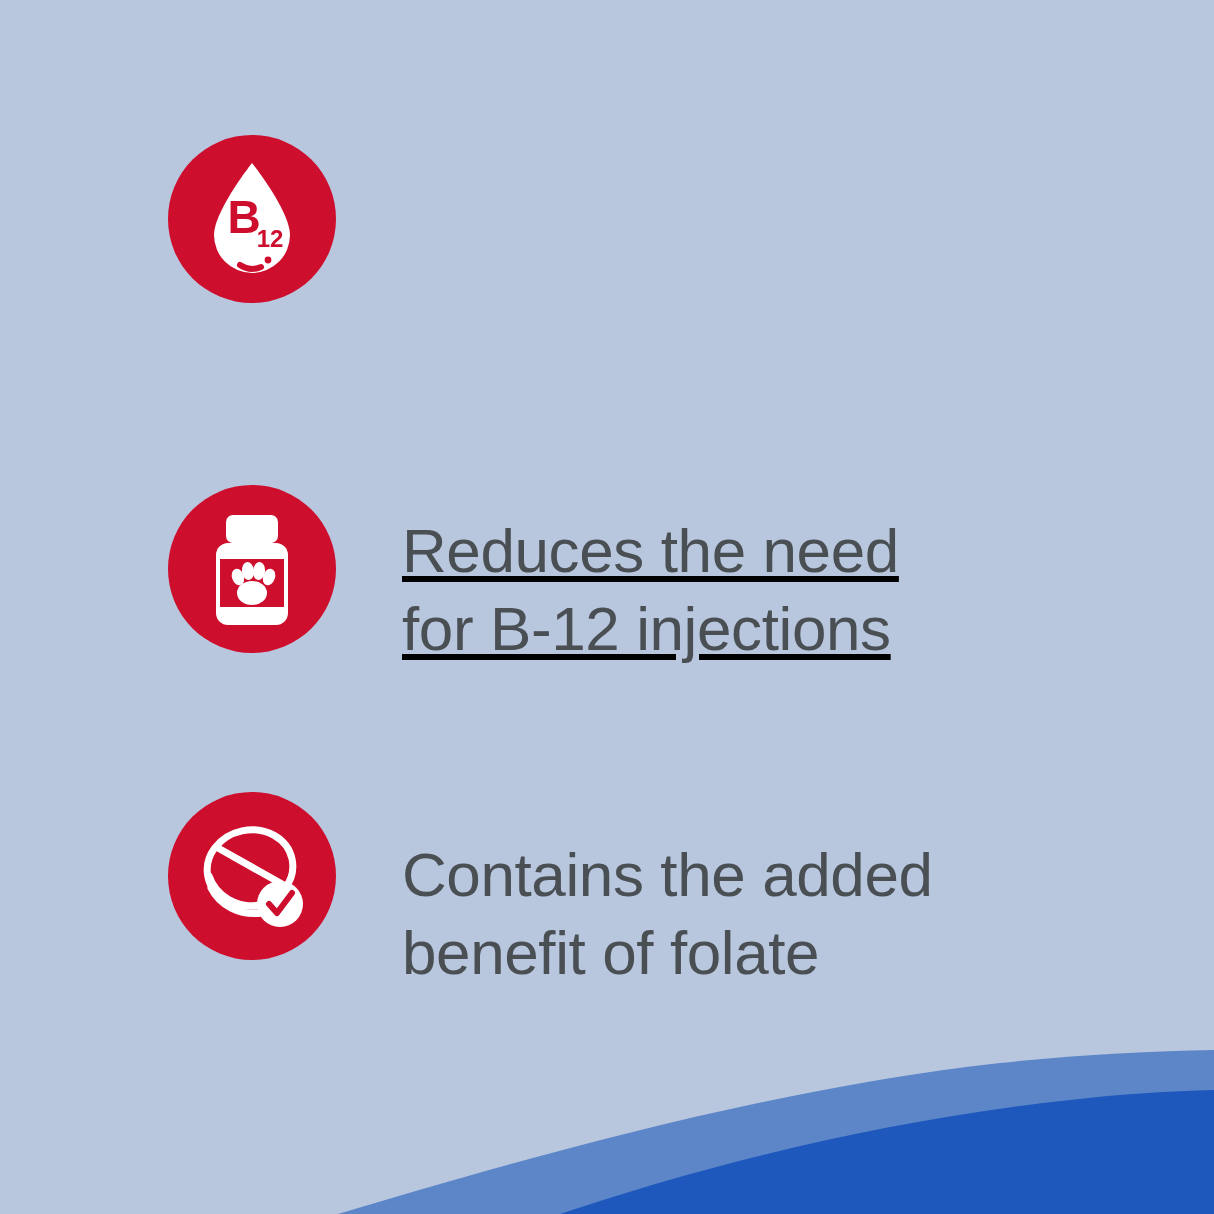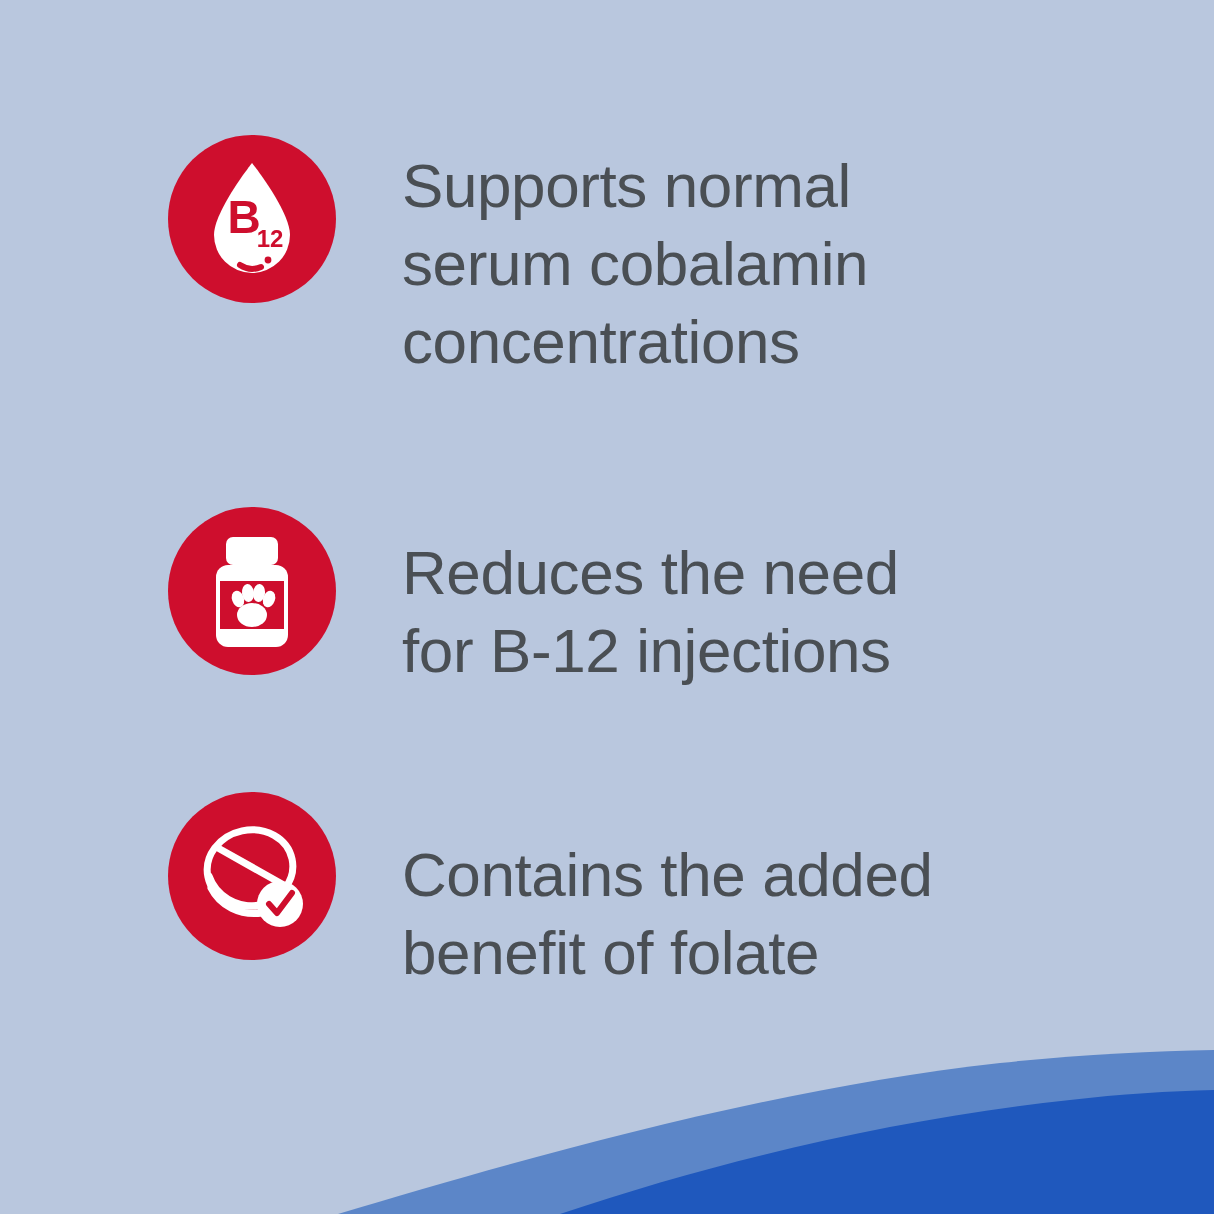--- a/index.html
+++ b/index.html
@@ -56,21 +56,21 @@
     color: #4a4f54;
     font-size: 62px;
     line-height: 78px;
     letter-spacing: -0.4px;
     font-weight: 400;
     white-space: pre-line;
     max-width: 700px;
   }
   #row-1 { top: 135px; }
   #row-1 .feature-text { margin-top: 12px; }
-  #row-2 { top: 507px; }
+  #row-2 { top: 485px; text-decoration: underline; }
   #row-2 .feature-text { margin-top: 27px; }
   #row-3 { top: 792px; }
   #row-3 .feature-text { margin-top: 44px; }
 </style>
 </head>
 <body>
 
 <div id="canvas">
 
   <div id="background-fill"></div>
@@ -84,23 +84,20 @@
     <div class="icon-badge">
       <svg viewBox="0 0 168 168" aria-hidden="true">
         <circle cx="84" cy="84" r="84" fill="#ce0e2d"></circle>
         <path d="M84 28 C 84 28 122 76 122 100 A 38 38 0 0 1 46 100 C 46 76 84 28 84 28 Z" fill="#ffffff"></path>
         <text x="76" y="98" text-anchor="middle" font-family="Liberation Sans, sans-serif" font-size="46" font-weight="700" fill="#ce0e2d">B</text>
         <text x="102" y="112" text-anchor="middle" font-family="Liberation Sans, sans-serif" font-size="24" font-weight="700" fill="#ce0e2d">12</text>
         <path d="M72 130 C 78 134 86 135 93 132" stroke="#ce0e2d" stroke-width="6" stroke-linecap="round" fill="none"></path>
         <circle cx="100" cy="125" r="3.4" fill="#ce0e2d"></circle>
       </svg>
     </div>
-    <div class="feature-text">Supports normal
-serum cobalamin
-concentrations</div>
   </div>
 
   <div class="feature-row" id="row-2">
     <div class="icon-badge">
       <svg viewBox="0 0 168 168" aria-hidden="true">
         <circle cx="84" cy="84" r="84" fill="#ce0e2d"></circle>
         <rect x="58" y="30" width="52" height="28" rx="7" fill="#ffffff"></rect>
         <rect x="48" y="58" width="72" height="82" rx="12" fill="#ffffff"></rect>
         <rect x="52" y="74" width="64" height="48" fill="#ce0e2d"></rect>
         <g fill="#ffffff">

